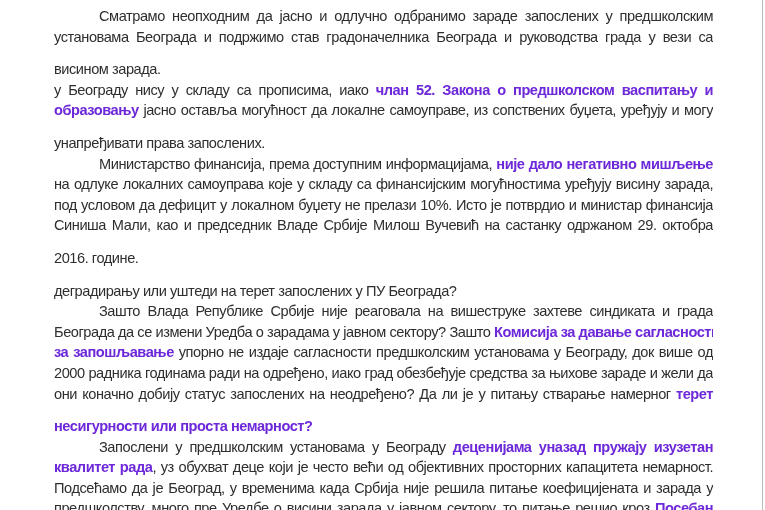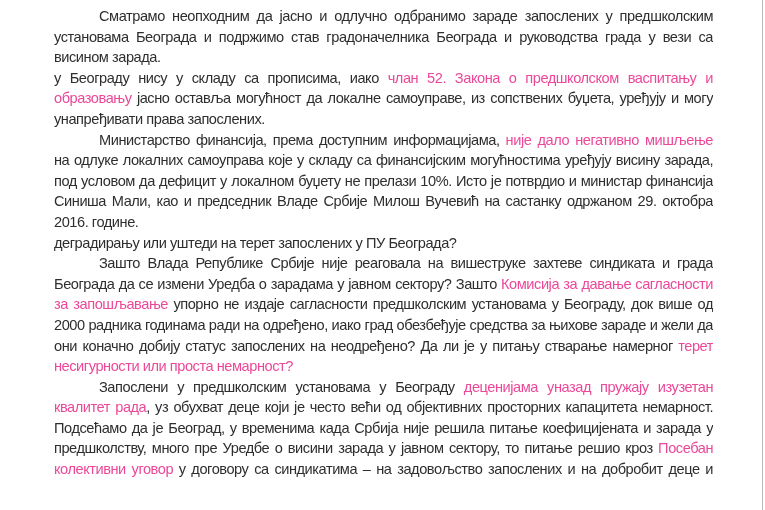--- a/index.html
+++ b/index.html
@@ -38,27 +38,28 @@
     display: block;
     height: 20.6px;
     line-height: 20.6px;
     white-space: nowrap;
     text-align: justify;
     text-align-last: justify;
     overflow: hidden;
   }
   .line.last {
     text-align-last: left;
+    margin-top: 12px;
   }
   .line.indent {
     padding-left: 45px;
   }
   .b {
-    font-weight: normal;
-    color: #ec4899;
+    font-weight: bold;
+    color: #6d28d9;
   }
 </style>
 </head>
 <body>
 
 <div class="page-edge"></div>
 
 <div class="doc" id="doc">
     <div class="para">
       <span class="line indent"><span>Сматрамо неопходним да јасно и одлучно одбранимо зараде запослених у предшколским</span></span>

